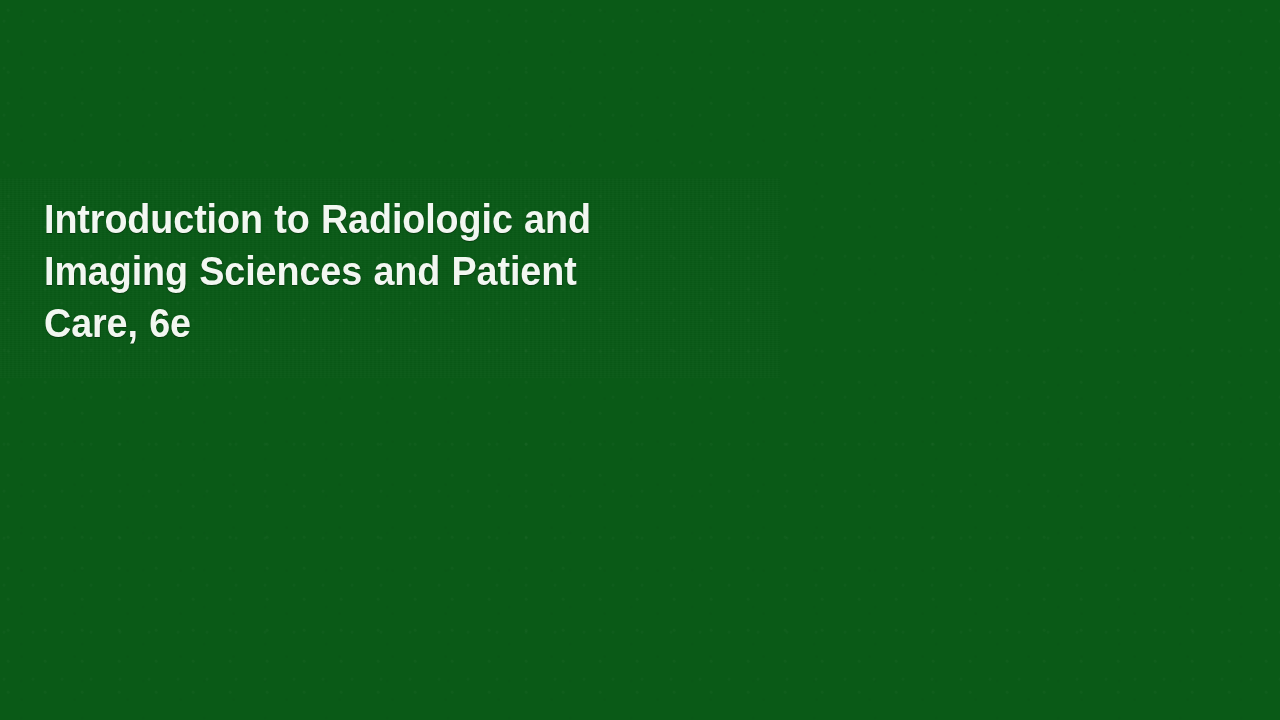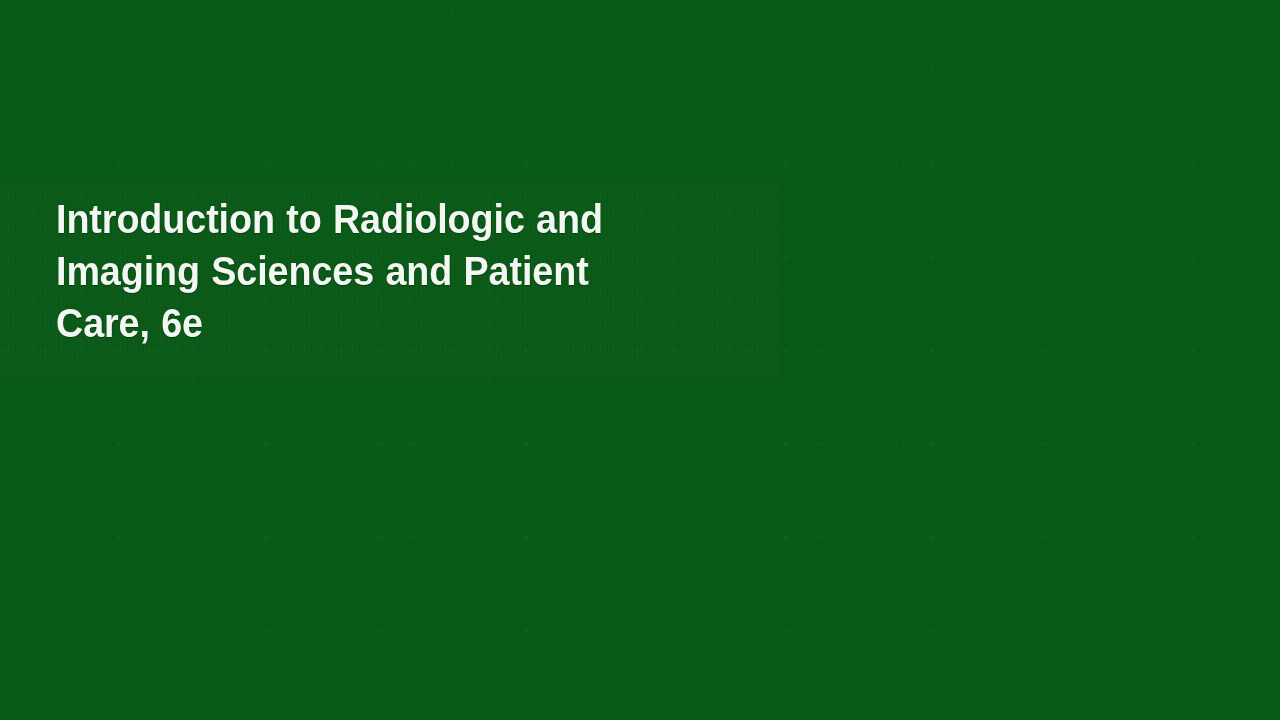--- a/index.html
+++ b/index.html
@@ -51,21 +51,21 @@
         rgba(255,255,255,0.010) 0px,
         rgba(255,255,255,0.010) 2px,
         rgba(0,0,0,0.010) 2px,
         rgba(0,0,0,0.010) 4px
       );
     opacity: 0.85;
   }
 
   #title-block {
     position: absolute;
-    left: 56px;
+    left: 44px;
     top: 193px;
     width: 710px;
   }
 
   #cover-title {
     margin: 0;
     padding: 0;
     color: #f2f7f1;
     font-family: "Liberation Sans Narrow", "Liberation Sans", "DejaVu Sans Condensed", "DejaVu Sans", sans-serif;
     font-weight: 700;

